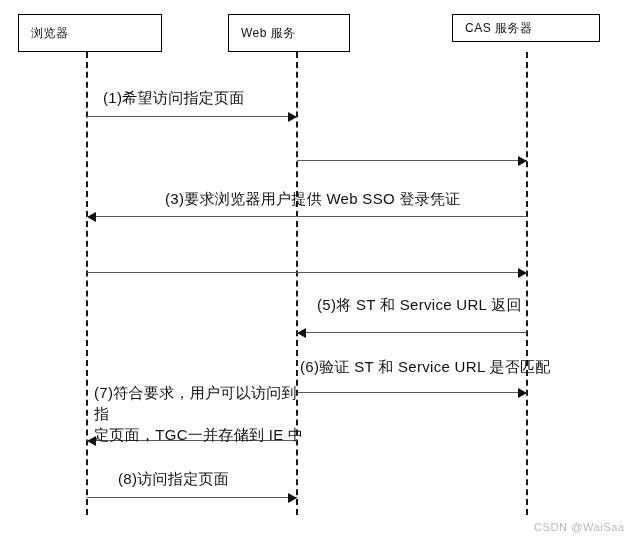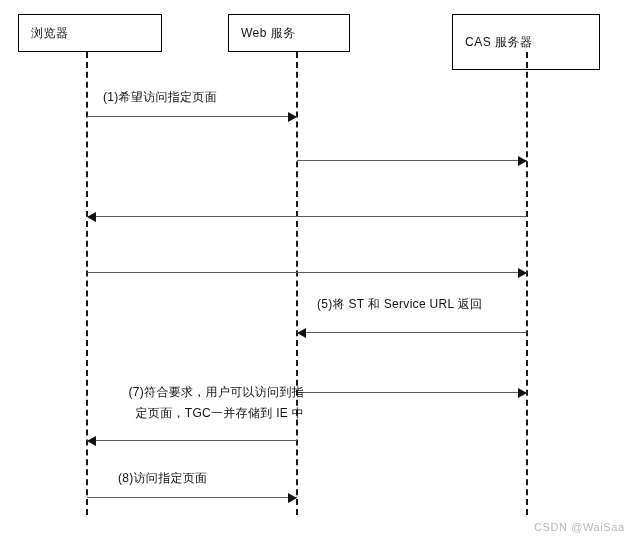--- a/index.html
+++ b/index.html
@@ -33,26 +33,25 @@
     letter-spacing: 0.5px;
     white-space: nowrap;
   }
   .lifeline {
     position: absolute;
     width: 0;
     border-left: 2px dashed #1a1a1a;
   }
   .msg-label {
     position: absolute;
-    font-size: 12px;
+    font-size: 15px;
     color: #111111;
     white-space: nowrap;
     line-height: 17px;
     letter-spacing: 0.3px;
-    text-align: right;
   }
   .msg-label.two-line {
     white-space: normal;
     line-height: 21px;
   }
   .arrow-line {
     position: absolute;
     height: 0;
     border-top: 1.6px solid #5a5a5a;
   }
@@ -82,38 +81,40 @@
 
 <div id="diagram-root">
     <div class="participant-box" style="left: 18px; top: 14px; width: 144px; height: 38px;">
       <span class="participant-label">浏览器</span>
     </div>
     <div class="lifeline" style="left: 86px; top: 52px; height: 463px;"></div>
     <div class="participant-box" style="left: 228px; top: 14px; width: 122px; height: 38px;">
       <span class="participant-label">Web 服务</span>
     </div>
     <div class="lifeline" style="left: 296px; top: 52px; height: 463px;"></div>
-    <div class="participant-box" style="left: 452px; top: 14px; width: 148px; height: 56px;">
+    <div class="participant-box" style="left: 452px; top: 14px; width: 148px; height: 28px;">
       <span class="participant-label">CAS 服务器</span>
     </div>
     <div class="lifeline" style="left: 526px; top: 52px; height: 463px;"></div>
     <div class="arrow-line" style="left: 87px; top: 116px; width: 210px;"></div>
     <div class="arrow-head right" style="top: 112px; left: 288px;"></div>
     <div class="msg-label" style="left: 103px; top: 89px;">(1)希望访问指定页面</div>
     <div class="arrow-line" style="left: 297px; top: 160px; width: 230px;"></div>
     <div class="arrow-head right" style="top: 156px; left: 518px;"></div>
     <div class="arrow-line" style="left: 87px; top: 216px; width: 440px;"></div>
     <div class="arrow-head left" style="top: 212px; left: 87px;"></div>
+    <div class="msg-label" style="left: 165px; top: 190px;">(3)要求浏览器用户提供 Web SSO 登录凭证</div>
     <div class="arrow-line" style="left: 87px; top: 272px; width: 440px;"></div>
     <div class="arrow-head right" style="top: 268px; left: 518px;"></div>
     <div class="arrow-line" style="left: 297px; top: 332px; width: 230px;"></div>
     <div class="arrow-head left" style="top: 328px; left: 297px;"></div>
     <div class="msg-label" style="left: 317px; top: 296px;">(5)将 ST 和 Service URL 返回</div>
     <div class="arrow-line" style="left: 297px; top: 392px; width: 230px;"></div>
     <div class="arrow-head right" style="top: 388px; left: 518px;"></div>
+    <div class="msg-label" style="left: 300px; top: 358px;">(6)验证 ST 和 Service URL 是否匹配</div>
     <div class="arrow-line" style="left: 87px; top: 440px; width: 210px;"></div>
     <div class="arrow-head left" style="top: 436px; left: 87px;"></div>
     <div class="msg-label two-line" style="left: 94px; top: 382px; width: 210px;">
       <div>(7)符合要求，用户可以访问到指</div>
       <div>定页面，TGC一并存储到 IE 中</div>
     </div>
     <div class="arrow-line" style="left: 87px; top: 497px; width: 210px;"></div>
     <div class="arrow-head right" style="top: 493px; left: 288px;"></div>
     <div class="msg-label" style="left: 118px; top: 470px;">(8)访问指定页面</div>
     <div class="watermark" style="left: 534px; top: 521px;">CSDN @WaiSaa</div>

